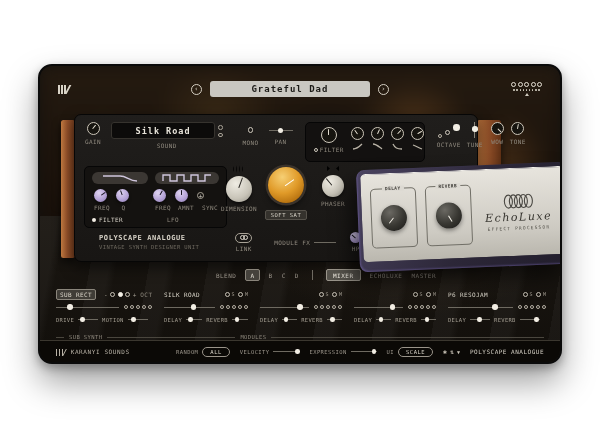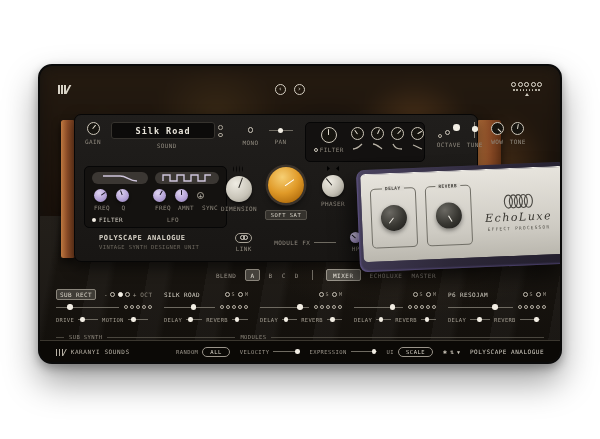--- a/index.html
+++ b/index.html
@@ -223,20 +223,21 @@
 
     <div class="topbar">
       <div class="klogo">
           <i></i>
           <i></i>
           <i></i>
           <i class="sl"></i>
         </div>
       <div class="preset-nav">
         <div class="nav-circ">‹</div>
+        <div class="preset-pill">Grateful Dad</div>
         <div class="nav-circ">›</div>
       </div>
       <div class="meter">
         <div class="rings">
             <i></i>
             <i></i>
             <i></i>
             <i></i>
             <i></i>
           </div>

